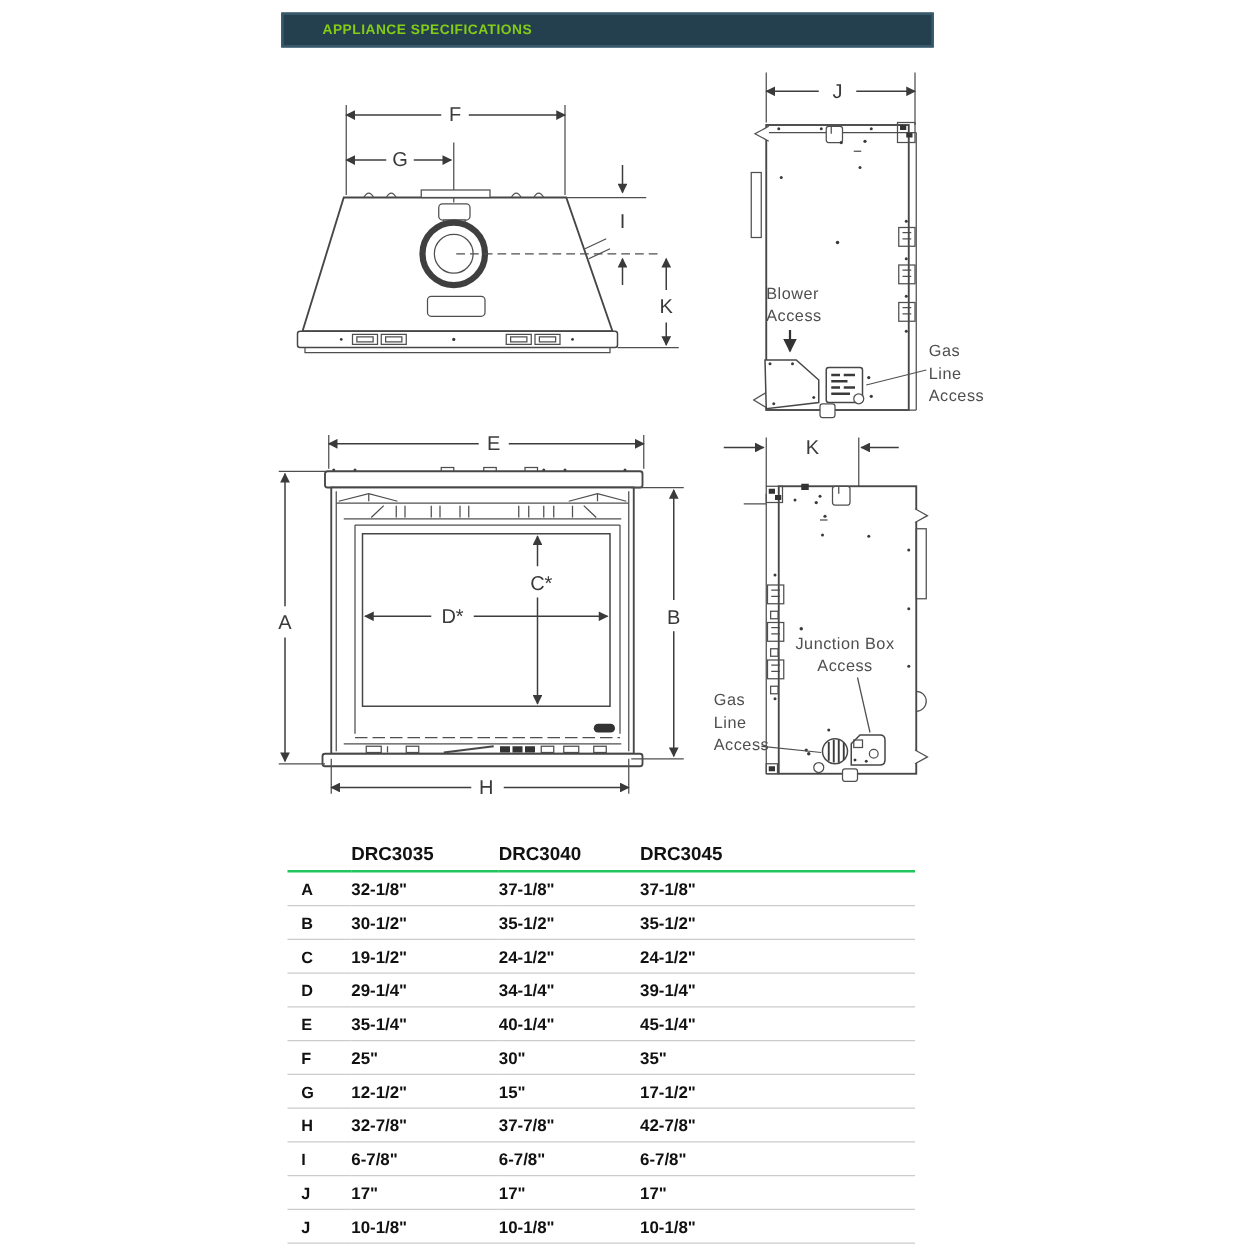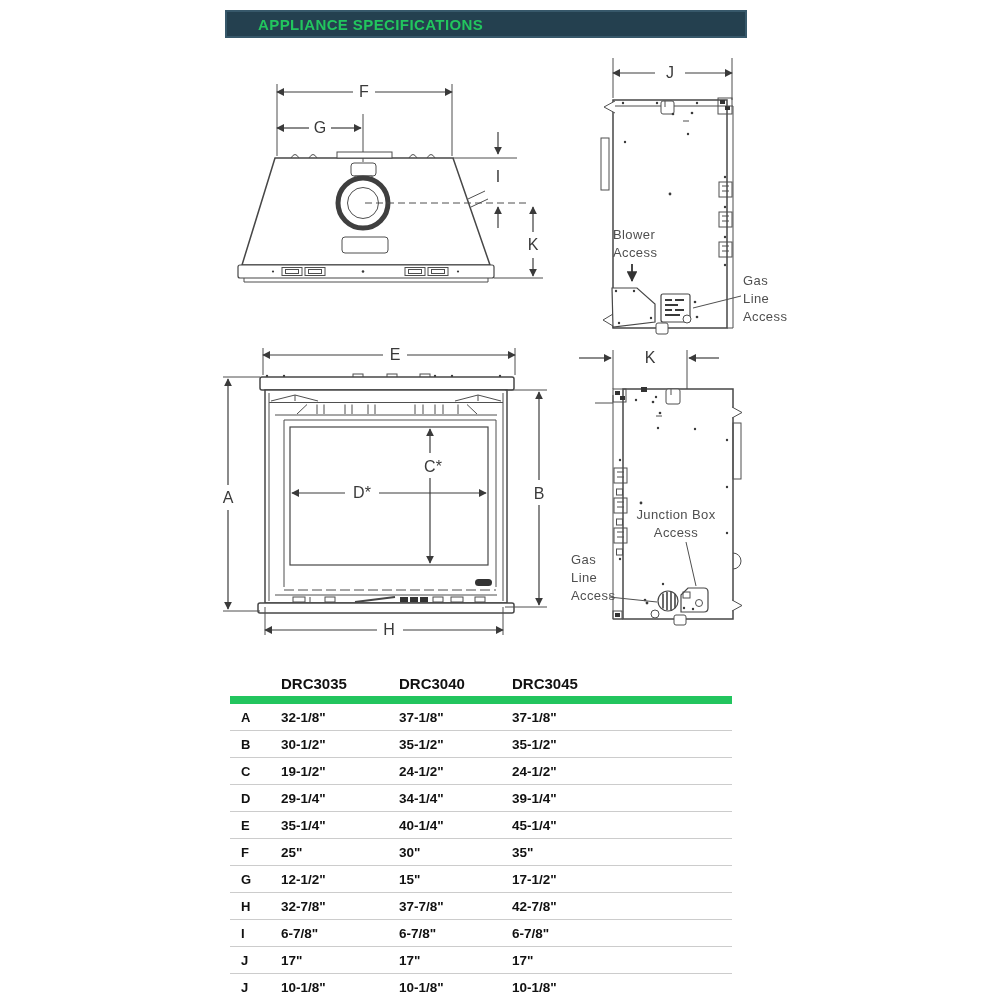--- a/index.html
+++ b/index.html
@@ -1,37 +1,37 @@
 <!DOCTYPE html>
 <html><head>
 <meta charset="utf-8">
 <style>
   html,body{margin:0;padding:0;background:#ffffff;}
   .canvas{position:relative;width:1000px;height:1000px;background:#fff;overflow:hidden;
           font-family:"Liberation Sans",sans-serif;}
   .hdr{position:absolute;left:225px;top:10px;width:518px;height:24px;
        background:#24404f;border:2px solid #37586a;display:flex;align-items:center;}
-  .hdr span{color:#22c55e;font-weight:bold;font-size:15px;letter-spacing:.4px;padding-left:31px;}
+  .hdr span{color:#84cc16;font-weight:bold;font-size:11px;letter-spacing:.4px;padding-left:31px;}
   svg{position:absolute;overflow:visible;}
   svg text{font-family:"Liberation Sans",sans-serif;}
   .dim-t{font-size:16px;fill:#3a3a3a;}
   .lbl-t{font-size:13px;fill:#4f4f4f;letter-spacing:.4px;}
   .ol{stroke:#474747;stroke-width:1.5;fill:none;}
   .o2{stroke:#474747;stroke-width:1.2;fill:none;}
   .tl{stroke:#4f4f4f;stroke-width:1;fill:none;}
   .dl{stroke:#3d3d3d;stroke-width:1.2;fill:none;}
   .dk{fill:#333;stroke:none;}
   .wf{fill:#fff;}
   .dot{fill:#3a3a3a;}
   
   .spec{position:absolute;left:230px;top:670px;width:502px;}
   .spec table{width:100%;border-collapse:collapse;}
   .spec th,.spec td{text-align:left;vertical-align:middle;height:26px;padding:0;
                     font-size:13.5px;font-weight:bold;color:#111;}
-  .spec thead th{font-size:15px;border-bottom:8px solid #22c55e;}
+  .spec thead th{font-size:15px;border-bottom:2px solid #22c55e;}
   .spec tbody td{border-bottom:1px solid #cccccc;}
   .spec .c0{width:40px;padding-left:11px;font-size:13px;}
   .spec .c1{width:118px;}
   .spec .c2{width:113px;}
 </style>
 </head>
 <body>
 
 <div class="canvas">
 

